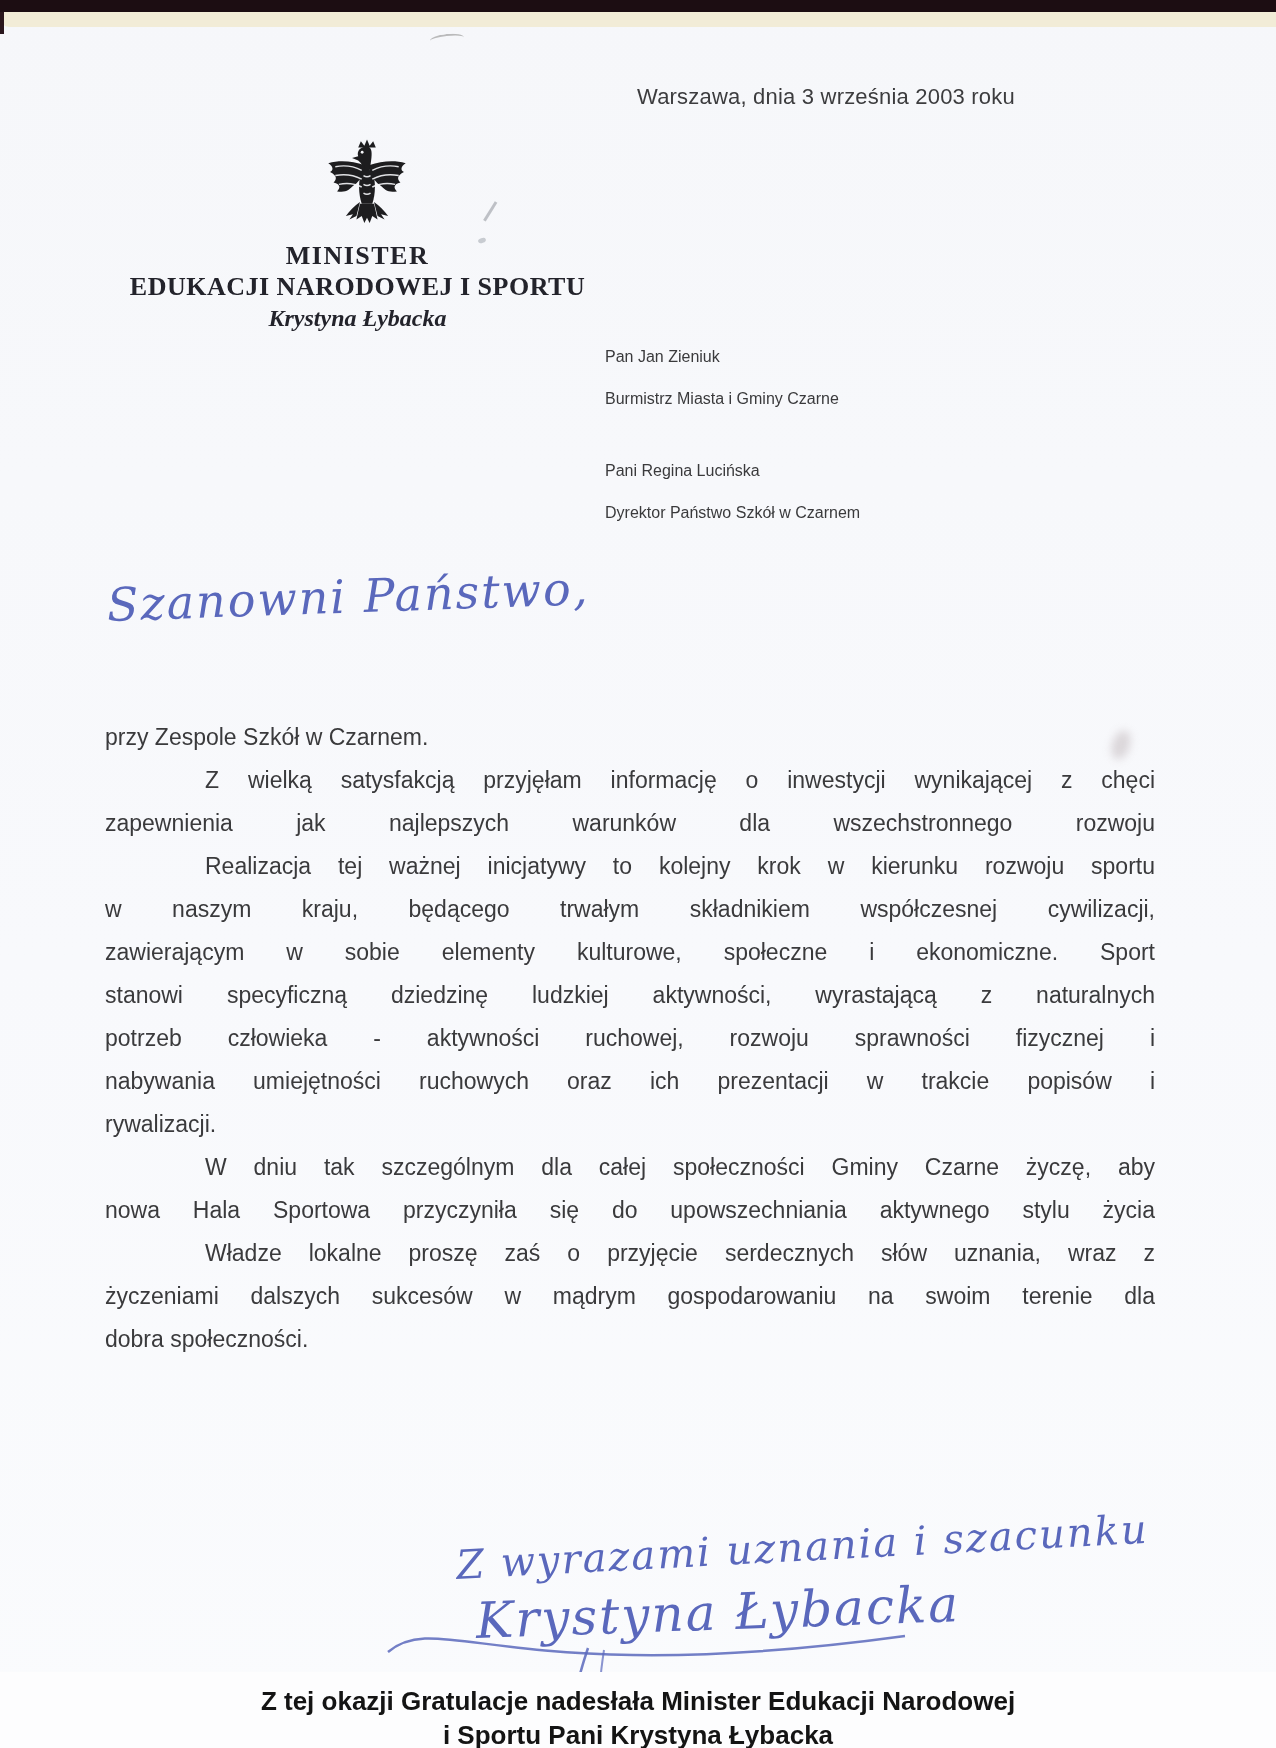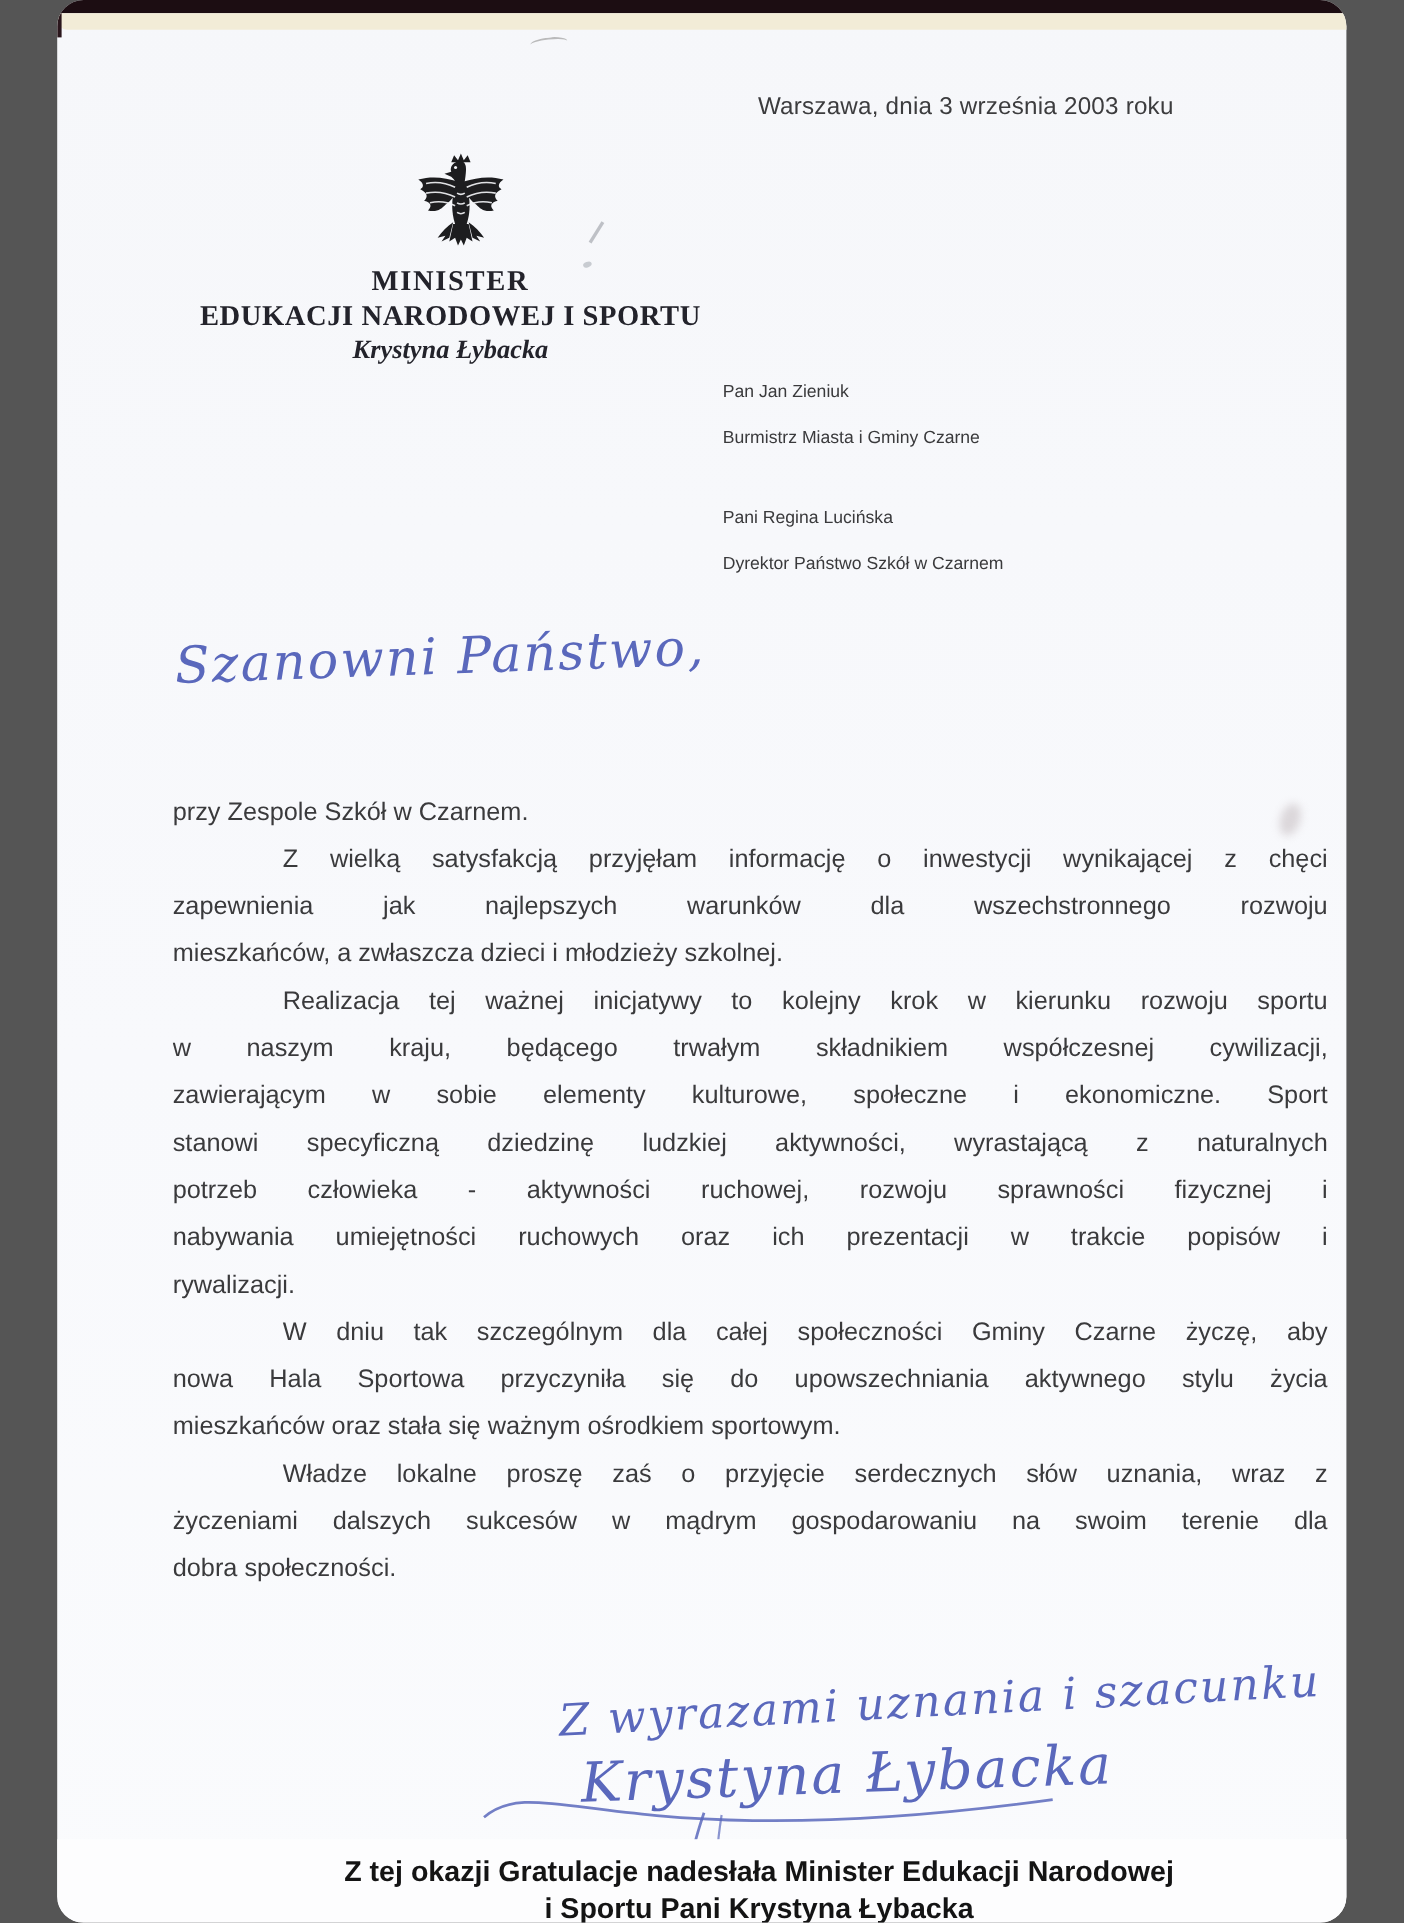--- a/index.html
+++ b/index.html
@@ -1,24 +1,23 @@
 <!DOCTYPE html>
 <html><head>
 <meta charset="utf-8">
 <style>
   html,body{margin:0;padding:0;background:#555;}
   .page{
     position:relative;
-    width:1172px;height:1748px;
+    width:1276px;height:1748px;
     margin:0 auto;
     background:linear-gradient(180deg,#f6f7fa 0%,#f8f9fc 55%,#fafbfd 100%);
     font-family:"Liberation Sans",sans-serif;
     color:#3a3a3c;
     overflow:hidden;
-    border-radius:24px;
   }
   
   .top-strip{position:absolute;left:0;top:0;width:1276px;height:12px;background:#1c0d12;}
   .cream-edge{position:absolute;left:0;top:12px;width:1276px;height:15px;background:#f2ecd7;border-bottom-left-radius:9px;}
   .corner-dark{position:absolute;left:0;top:12px;width:4px;height:22px;background:#2a161c;}
   
   .date-line{position:absolute;left:637px;top:84px;font-size:22px;color:#3c3c3e;letter-spacing:.2px;}
   
   .emblem{position:absolute;left:323px;top:138px;width:88px;height:98px;}
   
@@ -130,31 +129,29 @@
       <div>Dyrektor Państwo Szkół w Czarnem</div>
     </div>
   </div>
 
   <div class="salutation">Szanowni Państwo,</div>
 
   <div class="body-text">
       <div class="body-line last">przy Zespole Szkół w Czarnem.</div>
       <div class="body-line first">Z wielką satysfakcją przyjęłam informację o inwestycji wynikającej z chęci</div>
       <div class="body-line">zapewnienia jak najlepszych warunków dla wszechstronnego rozwoju</div>
-      <div class="body-line last">mieszkańców, a zwłaszcza dzieci i młodzieży szkolnej.</div>
       <div class="body-line first">Realizacja tej ważnej inicjatywy to kolejny krok w kierunku rozwoju sportu</div>
       <div class="body-line">w naszym kraju, będącego trwałym składnikiem współczesnej cywilizacji,</div>
       <div class="body-line">zawierającym w sobie elementy kulturowe, społeczne i ekonomiczne. Sport</div>
       <div class="body-line">stanowi specyficzną dziedzinę ludzkiej aktywności, wyrastającą z naturalnych</div>
       <div class="body-line">potrzeb człowieka - aktywności ruchowej, rozwoju sprawności fizycznej i</div>
       <div class="body-line">nabywania umiejętności ruchowych oraz ich prezentacji w trakcie popisów i</div>
       <div class="body-line last">rywalizacji.</div>
       <div class="body-line first">W dniu tak szczególnym dla całej społeczności Gminy Czarne życzę, aby</div>
       <div class="body-line">nowa Hala Sportowa przyczyniła się do upowszechniania aktywnego stylu życia</div>
-      <div class="body-line last">mieszkańców oraz stała się ważnym ośrodkiem sportowym.</div>
       <div class="body-line first">Władze lokalne proszę zaś o przyjęcie serdecznych słów uznania, wraz z</div>
       <div class="body-line">życzeniami dalszych sukcesów w mądrym gospodarowaniu na swoim terenie dla</div>
       <div class="body-line last">dobra społeczności.</div>
     </div>
 
   <div class="valediction">Z wyrazami uznania i szacunku</div>
   <div class="signature">Krystyna Łybacka</div>
 
   <svg class="flourish">
     <path d="M388 1652 C440 1608 510 1690 905 1636" stroke="#5a68bc" stroke-width="2.5" fill="none" opacity="0.85"></path>

